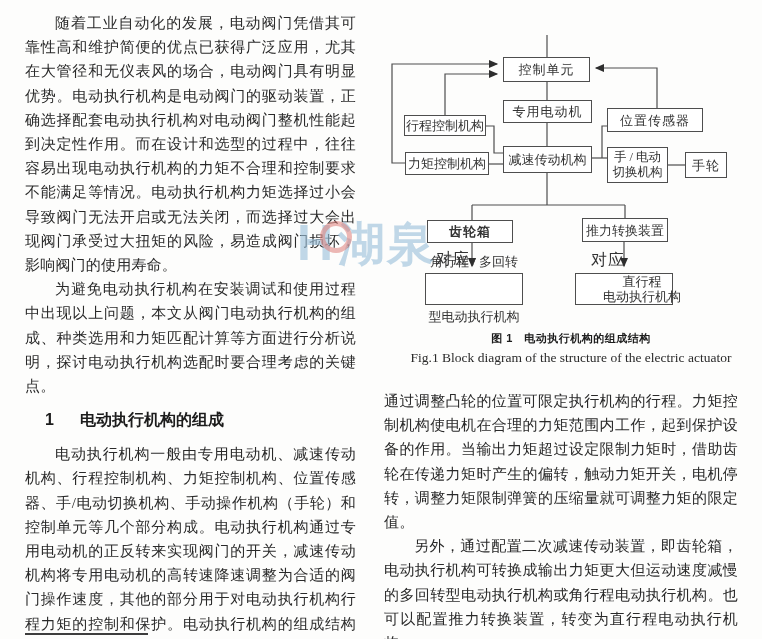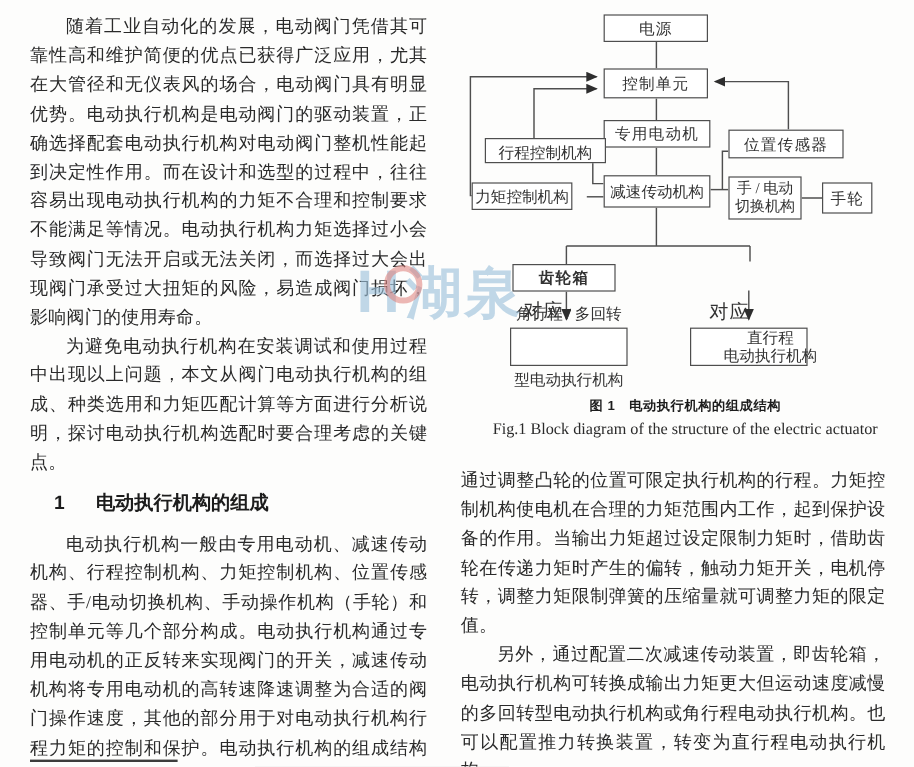--- a/index.html
+++ b/index.html
@@ -127,50 +127,50 @@
         <path d="M277,108 V68 H216" marker-end="url(#arr)"></path>
 
         <path d="M106,126 H114 V153 H123"></path>
         <path d="M109,164 H123"></path>
         <path d="M212,158 H227"></path>
         <path d="M222,158 V126 H227"></path>
         <path d="M288,165 H305"></path>
       </g>
     </svg>
 
-    <div class="dbox" style="left:123px;top:12px;width:87px;height:23px;">
-        <span>电源</span>
-      </div>
     <div class="dbox" style="left:123px;top:57px;width:87px;height:25px;">
         <span>控制单元</span>
       </div>
     <div class="dbox" style="left:123px;top:100px;width:89px;height:23px;">
         <span>专用电动机</span>
       </div>
-    <div class="dbox" style="left:24px;top:115px;width:101px;height:21px;letter-spacing:0;justify-content:flex-end;">
+    <div class="dbox" style="left:24px;top:115px;width:82px;height:21px;letter-spacing:0;">
         <span>行程控制机构</span>
       </div>
-    <div class="dbox" style="left:13px;top:152px;width:84px;height:23px;letter-spacing:0;">
+    <div class="dbox" style="left:25px;top:152px;width:84px;height:23px;letter-spacing:0;">
         <span>力矩控制机构</span>
       </div>
     <div class="dbox" style="left:227px;top:108px;width:96px;height:24px;">
         <span>位置传感器</span>
       </div>
     <div class="dbox" style="left:123px;top:146px;width:89px;height:27px;letter-spacing:0;">
         <span>减速传动机构</span>
       </div>
     <div class="dbox" style="left:227px;top:147px;width:61px;height:36px;font-size:12.5px;letter-spacing:0;">
         <span>手 / 电动</span>
         <span>切换机构</span>
       </div>
     <div class="dbox" style="left:305px;top:152px;width:42px;height:26px;">
         <span>手轮</span>
       </div>
     <div class="dbox" style="left:47px;top:220px;width:86px;height:23px;font-weight:bold;">
         <span>齿轮箱</span>
+      </div>
+    <div class="dbox" style="left:202px;top:218px;width:86px;height:24px;letter-spacing:0;">
+        <span>推力转换装置</span>
       </div>
     <div class="dbox" style="left:45px;top:273px;width:98px;height:32px;letter-spacing:0;gap:40px;">
         <span>角行程 / 多回转</span>
         <span>型电动执行机构</span>
       </div>
     <div class="dbox" style="left:195px;top:273px;width:98px;height:32px;letter-spacing:0;padding-left:36px;">
         <span>直行程</span>
         <span>电动执行机构</span>
       </div>
 

